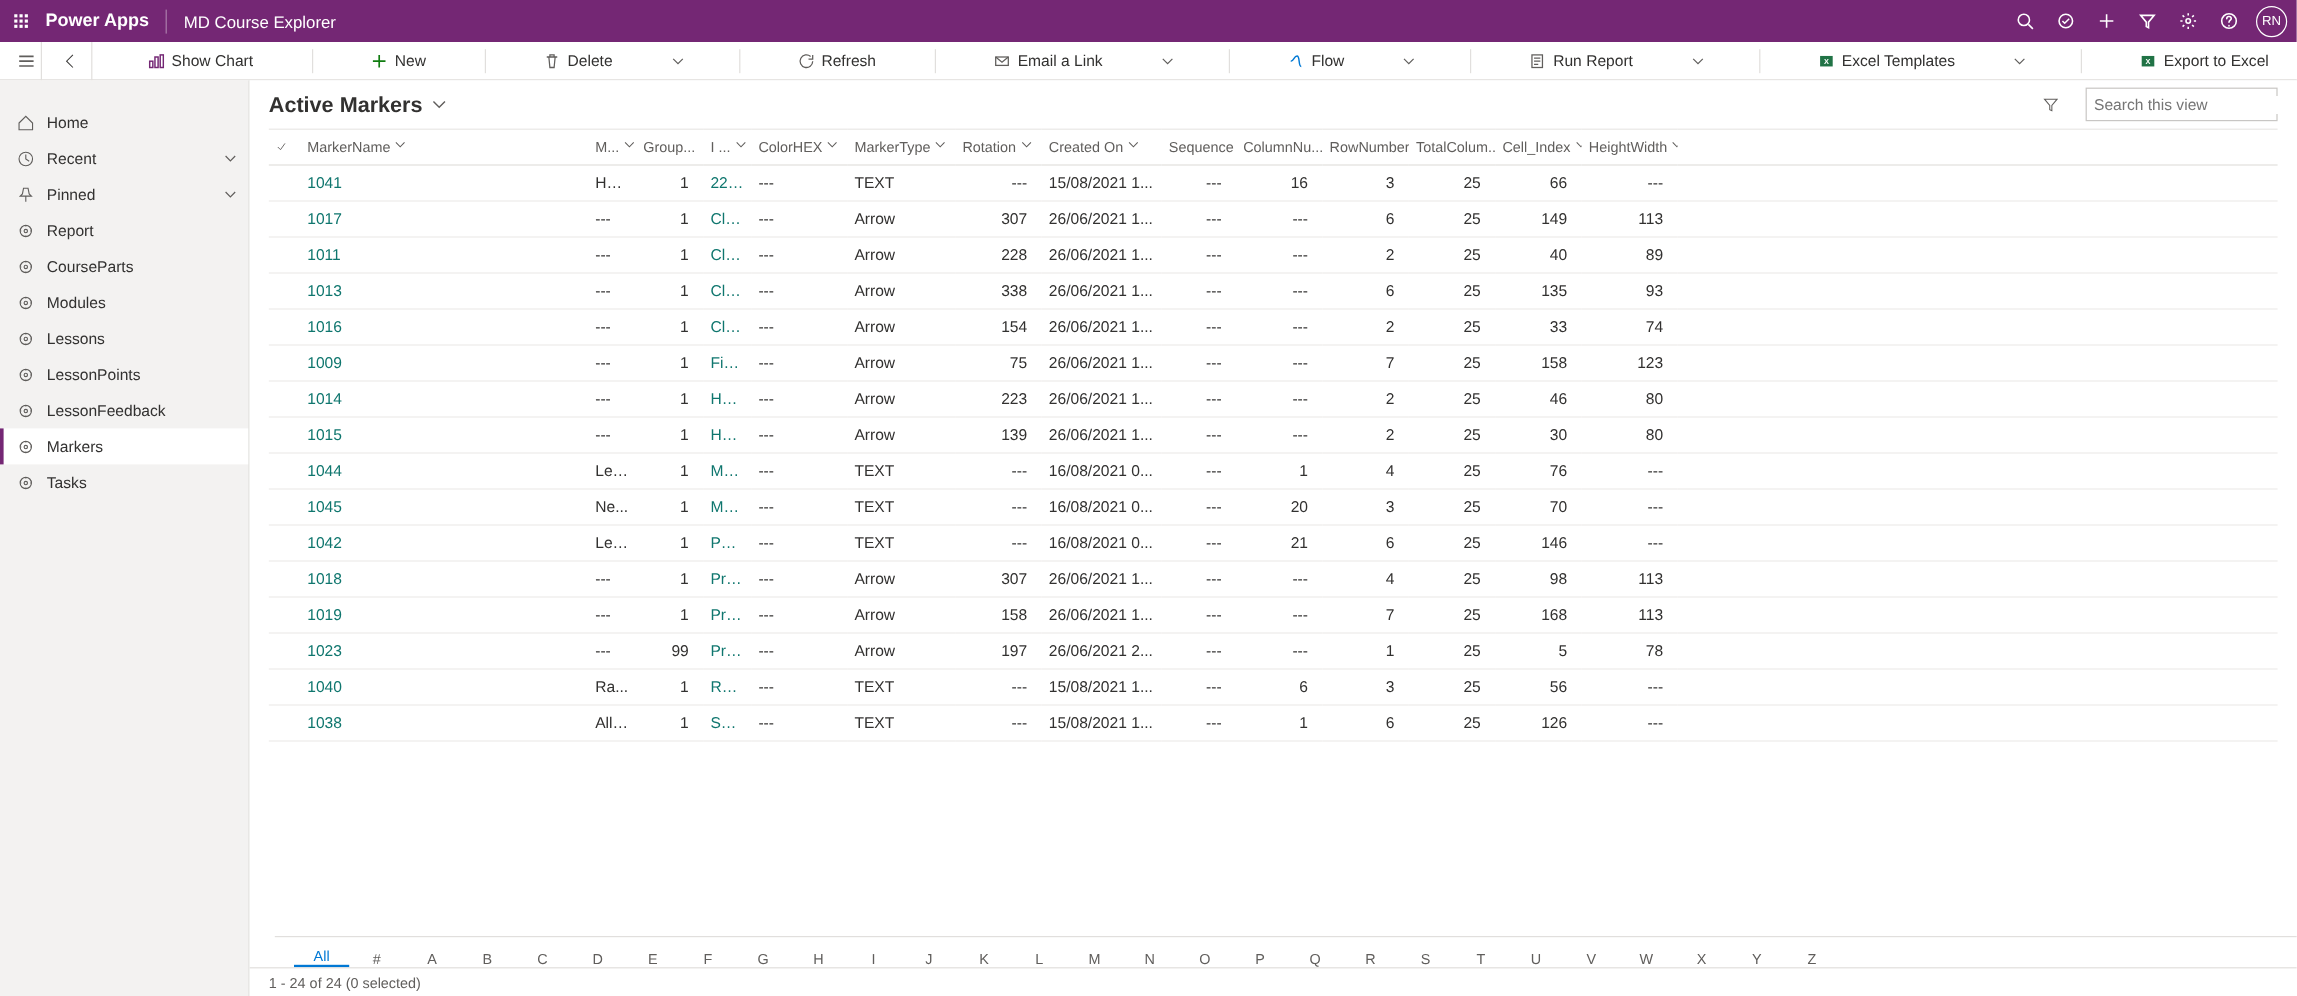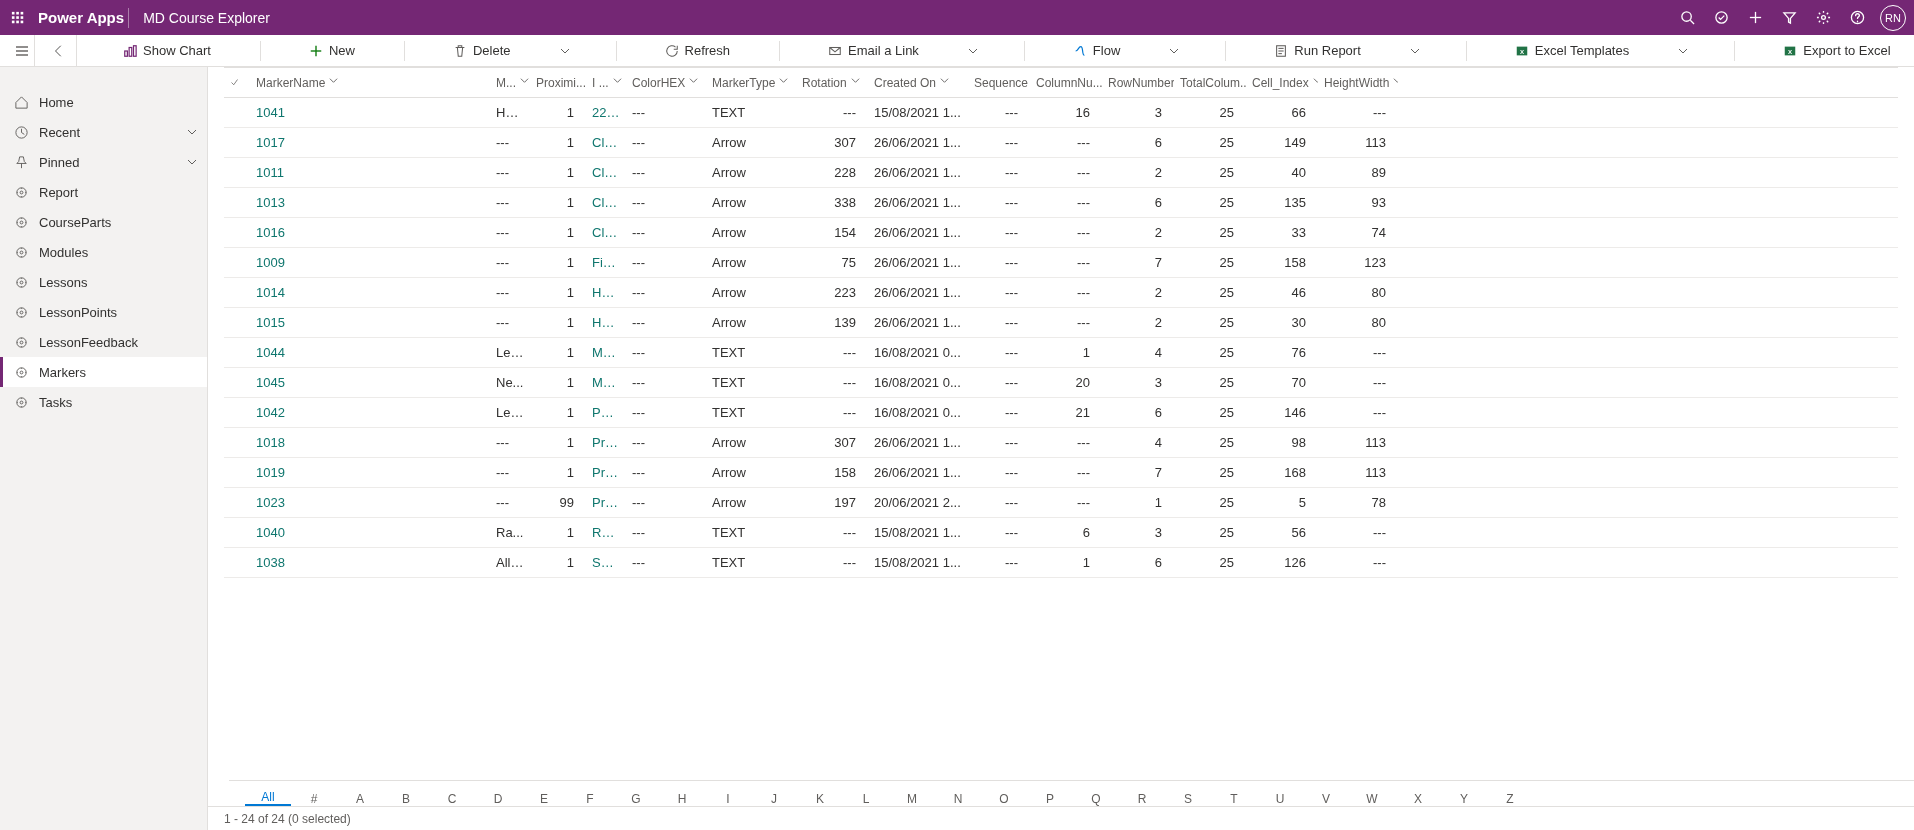--- a/index.html
+++ b/index.html
@@ -2,21 +2,21 @@
 <html><head>
 <meta charset="utf-8">
 <style>
 * { box-sizing: border-box; margin: 0; padding: 0; }
 body { font-family: "Segoe UI", Tahoma, sans-serif; font-size: 13px; color: #323130; background: #fff; overflow: hidden; }
 
 
 .topbar { height: 35px; background: #742774; display: flex; align-items: center; padding: 0 8px; color: #fff; }
 .topbar .waffle { width: 20px; height: 20px; display:flex; align-items:center; justify-content:center; cursor:pointer; margin-right:10px; }
 .topbar .waffle svg { fill:#fff; }
-.topbar .brand { font-weight:600; font-size:15px; margin-right:4px; }
+.topbar .brand { font-weight:600; font-size:15px; margin-right:14px; }
 .topbar .divider { width:1px; height:20px; background: rgba(255,255,255,0.4); margin-right:14px; }
 .topbar .appname { font-size:14px; }
 .topbar .spacer { flex:1; }
 .topbar .top-icon { width:34px; height:34px; display:flex; align-items:center; justify-content:center; cursor:pointer; }
 .topbar .top-icon svg { stroke:#fff; fill:none; stroke-width:1.4; }
 .topbar .avatar { width:26px; height:26px; border-radius:50%; border:1px solid #fff; display:flex; align-items:center; justify-content:center; font-size:11px; margin-left:6px; }
 
 
 .cmdbar { height:32px; border-bottom:1px solid #e1dfdd; display:flex; align-items:center; padding:0 6px; background:#fff; }
 .cmdbar .hamburger { width:40px; height:32px; display:flex; align-items:center; justify-content:center; cursor:pointer; border-right:1px solid #e1dfdd; margin-right:4px;}
@@ -373,20 +373,41 @@
             <circle cx="8" cy="8" r="5"></circle>
             <circle cx="8" cy="8" r="1.5"></circle>
             <path d="M8 3v1M8 12v1M3 8h1M12 8h1"></path>
           </svg>
           <span>Tasks</span>
         </div>
       </div>
   </div>
 
   <div class="main">
+    <div class="view-header">
+      <div class="view-title">
+          <span>Active Markers</span>
+          <svg viewBox="0 0 10 10">
+            <path d="M1 3l4 4 4-4"></path>
+          </svg>
+        </div>
+      <span class="spacer"></span>
+      <div class="filter-icon">
+          <svg viewBox="0 0 16 16">
+            <path d="M2 3h12l-5 6v5l-2-1v-4z"></path>
+          </svg>
+        </div>
+      <div class="search-box">
+        <input placeholder="Search this view" style="">
+        <svg viewBox="0 0 16 16">
+            <circle cx="7" cy="7" r="5"></circle>
+            <line x1="11" y1="11" x2="15" y2="15"></line>
+          </svg>
+      </div>
+    </div>
 
     <div class="grid-wrap">
       <table class="grid">
         <colgroup>
           <col class="c-chk">
             <col class="c-name">
             <col class="c-m">
             <col class="c-marker">
             <col class="c-i">
             <col class="c-color">
@@ -417,21 +438,21 @@
           <th>
                 <div class="th-inner">
                   <span>M...</span>
                   <svg viewBox="0 0 10 10">
                     <path d="M1 3l4 4 4-4"></path>
                   </svg>
                 </div>
               </th>
           <th>
                 <div class="th-inner">
-                  <span>Proximi...</span>
+                  <span>Group...</span>
                 </div>
               </th>
           <th>
                 <div class="th-inner">
                   <span>I ...</span>
                   <svg viewBox="0 0 10 10">
                     <path d="M1 3l4 4 4-4"></path>
                   </svg>
                 </div>
               </th>
@@ -743,21 +764,21 @@
             </tr>
             <tr>
               <td class="chk-col"></td>
               <td class="link">1023</td>
               <td>---</td>
               <td class="num">99</td>
               <td class="link">Proximi</td>
               <td>---</td>
               <td>Arrow</td>
               <td class="num">197</td>
-              <td>20/06/2021 2...</td>
+              <td>26/06/2021 2...</td>
               <td class="num">---</td>
               <td class="num">---</td>
               <td class="num">1</td>
               <td class="num">25</td>
               <td class="num">5</td>
               <td class="num">78</td>
               <td></td>
             </tr>
             <tr>
               <td class="chk-col"></td>

